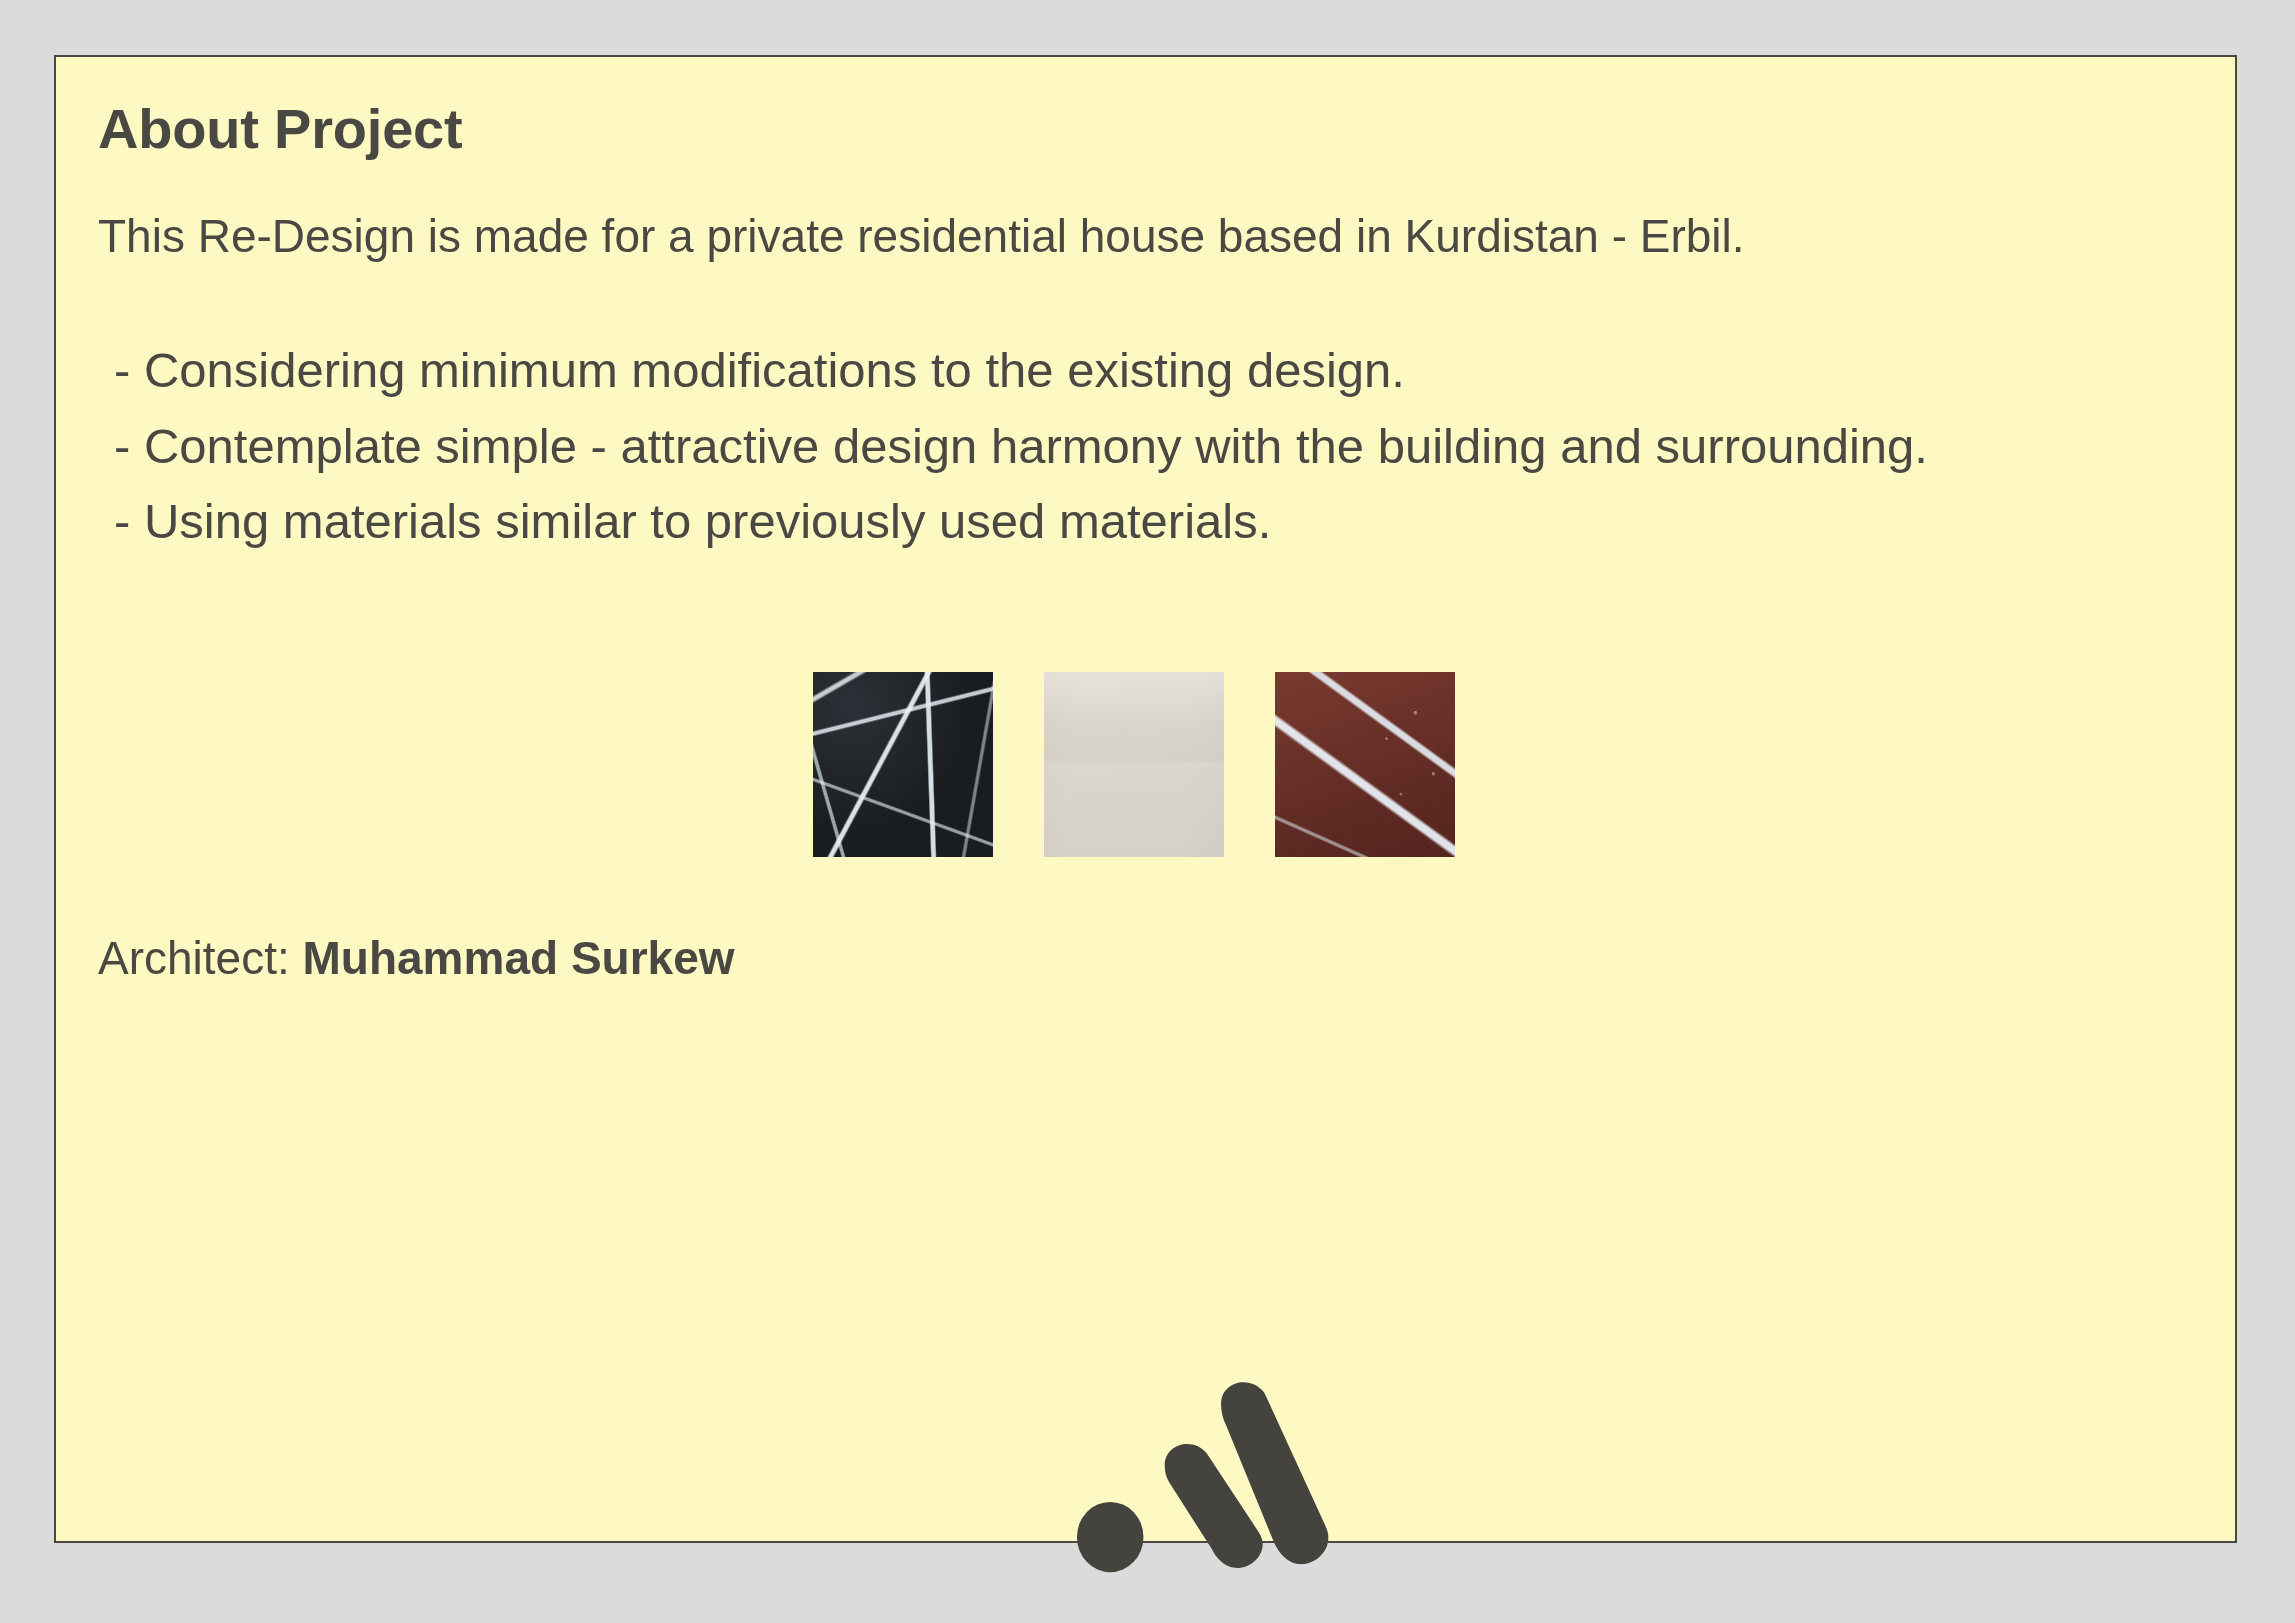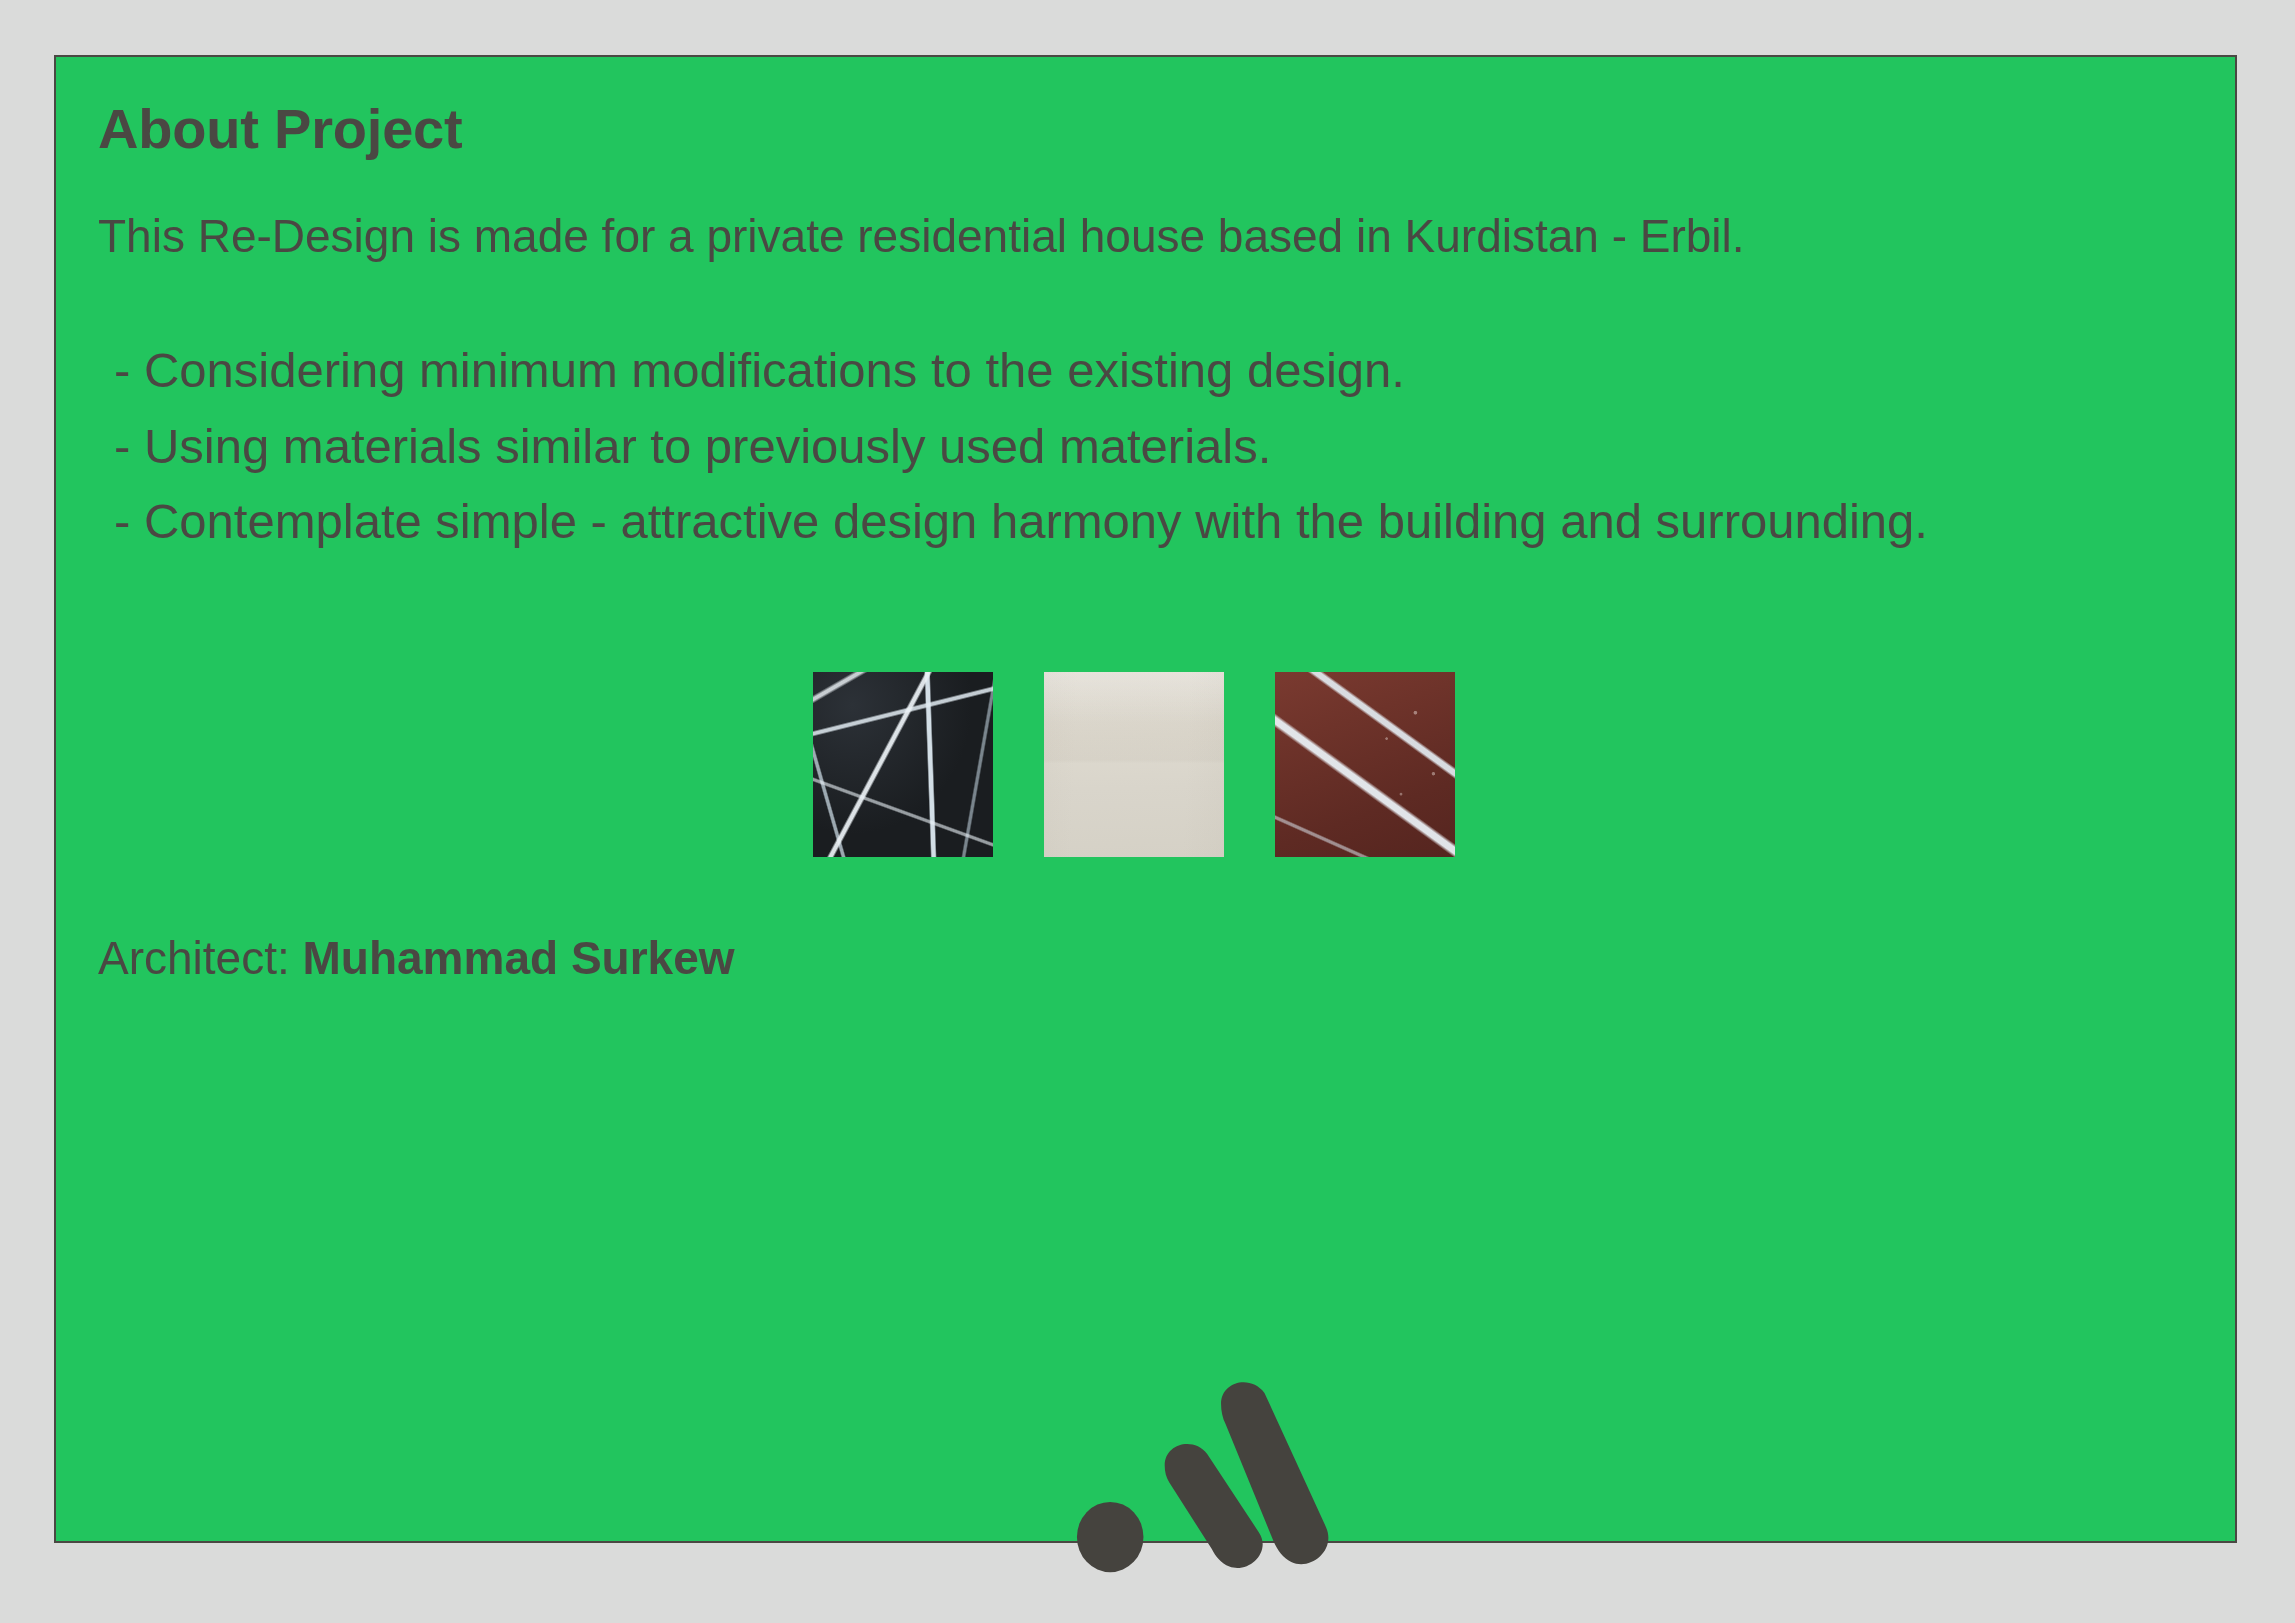--- a/index.html
+++ b/index.html
@@ -15,21 +15,21 @@
   }
 
   
   .panel {
     position: absolute;
     left: 54px;
     top: 55px;
     width: 2183px;
     height: 1488px;
     border: 2.3px solid #4a4843;
-    background: #22c55e;
+    background: #fef9c3;
     box-sizing: border-box;
   }
 
   .panel-inner {
     position: absolute;
     left: 42px;
     top: 44px;
     right: 28px;
     bottom: 14px;
   }
@@ -151,22 +151,22 @@
     <div class="spacer-lg"></div>
 
     <p class="para">This Re-Design is made for a private residential house based in Kurdistan - Erbil.</p>
 
     <div class="spacer-md"></div>
 
 
     <div class="spacer-bullets"></div>
 
     <div class="bullet-line">- Considering minimum modifications to the existing design.</div>
+    <div class="bullet-line">- Contemplate simple - attractive design harmony with the building and surrounding.</div>
     <div class="bullet-line">- Using materials similar to previously used materials.</div>
-    <div class="bullet-line">- Contemplate simple - attractive design harmony with the building and surrounding.</div>
 
     <div class="spacer-xl"></div>
 
 
     <div class="spacer-sm"></div>
 
     <div class="swatch-row">
       <div class="swatch sw-black"></div>
       <div class="swatch sw-cream"></div>
       <div class="swatch sw-red"></div>

